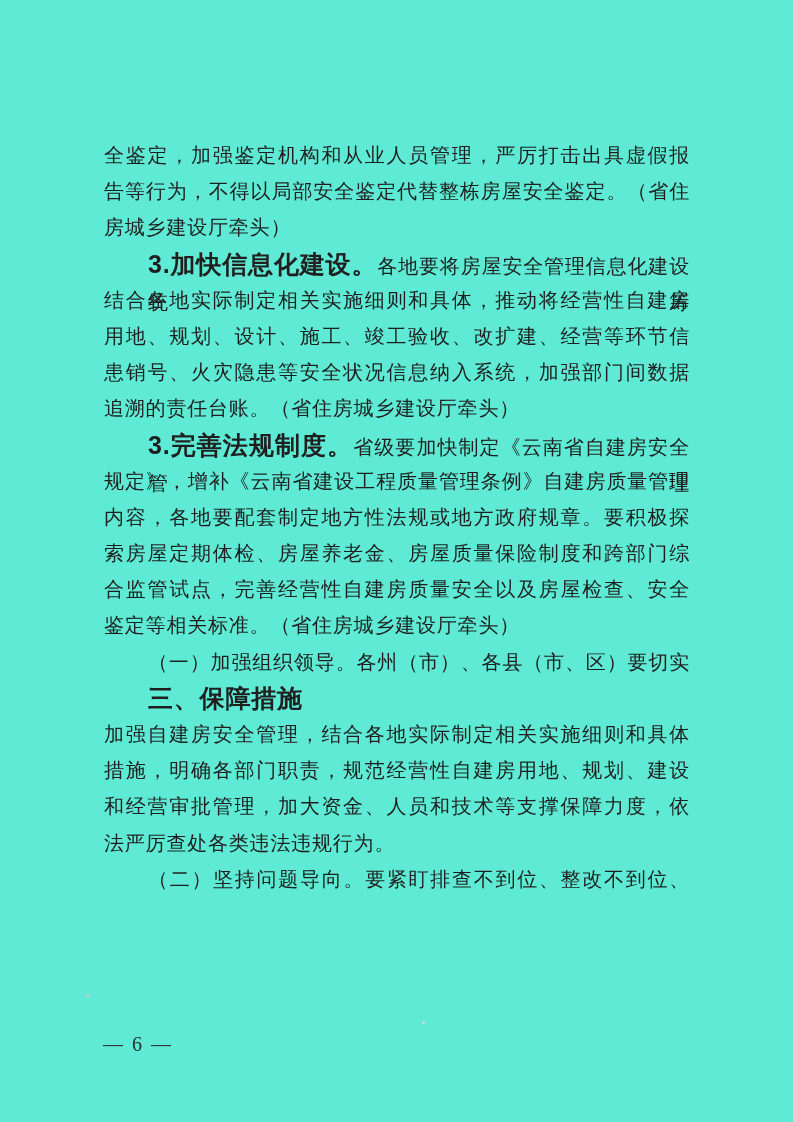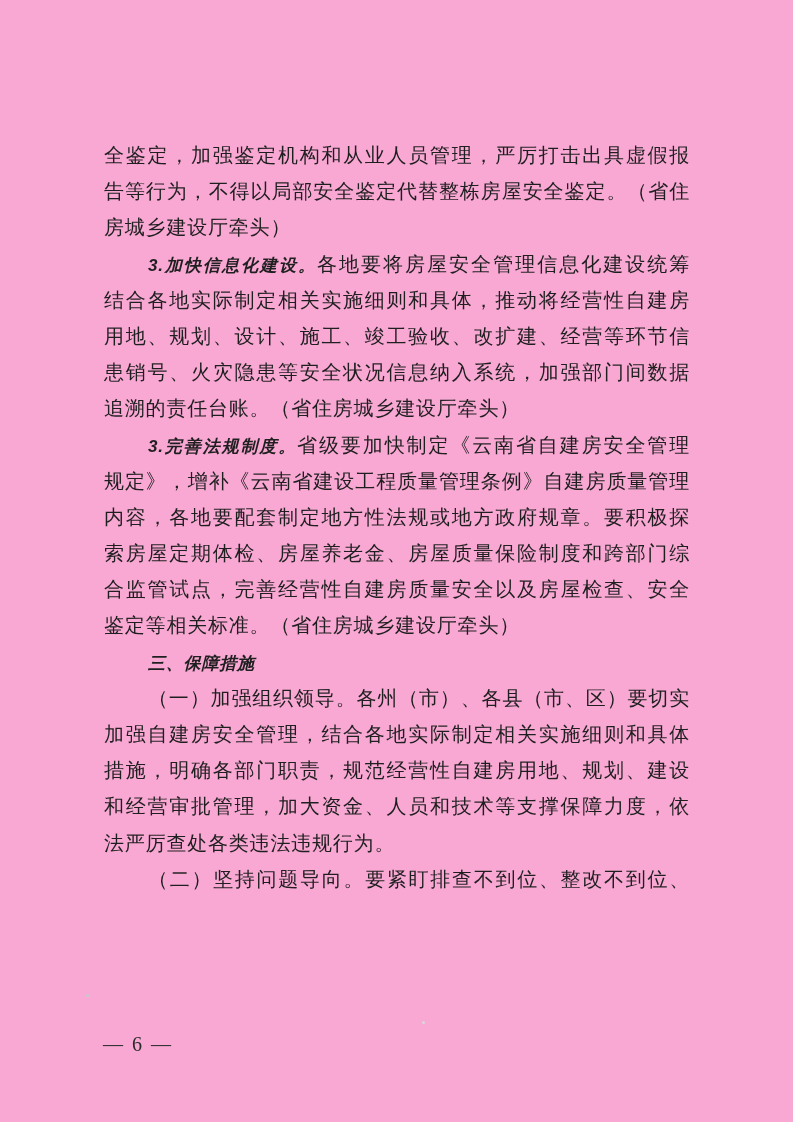--- a/index.html
+++ b/index.html
@@ -4,21 +4,21 @@
 <style>
   html, body {
     margin: 0;
     padding: 0;
     background: #e8e8e8;
   }
   .page {
     position: relative;
     width: 793px;
     height: 1122px;
-    background: #f9a8d4;
+    background: #5eead4;
     overflow: hidden;
     font-family: "Liberation Serif", "DejaVu Serif", serif;
     color: #1f1f1f;
   }
   .text-block {
     position: absolute;
     left: 104px;
     top: 137px;
     width: 586px;
   }
@@ -36,22 +36,21 @@
     text-align: justify;
     text-align-last: justify;
   }
   .line.indent {
     padding-left: 44px;
   }
   .seg { font-weight: 400; }
   .seg-bold {
     font-weight: 700;
     font-family: "Liberation Sans", "DejaVu Sans", sans-serif;
-    font-size: 17px;
-    font-style: italic;
+    font-size: 25px;
   }
   .page-footer {
     position: absolute;
     left: 103px;
     top: 1033px;
     font-size: 20px;
     letter-spacing: 2px;
     color: #2b2b2b;
   }
   .speck {
@@ -74,22 +73,22 @@
       <div class="line justify"><span class="seg">结合各地实际制定相关实施细则和具体，推动将经营性自建房</span></div>
       <div class="line justify"><span class="seg">用地、规划、设计、施工、竣工验收、改扩建、经营等环节信</span></div>
       <div class="line justify"><span class="seg">患销号、火灾隐患等安全状况信息纳入系统，加强部门间数据</span></div>
       <div class="line"><span class="seg">追溯的责任台账。（省住房城乡建设厅牵头）</span></div>
       <div class="line justify indent"><span class="seg seg-bold">3.完善法规制度。</span><span class="seg">省级要加快制定《云南省自建房安全管理</span></div>
       <div class="line justify"><span class="seg">规定》，增补《云南省建设工程质量管理条例》自建房质量管理</span></div>
       <div class="line justify"><span class="seg">内容，各地要配套制定地方性法规或地方政府规章。要积极探</span></div>
       <div class="line justify"><span class="seg">索房屋定期体检、房屋养老金、房屋质量保险制度和跨部门综</span></div>
       <div class="line justify"><span class="seg">合监管试点，完善经营性自建房质量安全以及房屋检查、安全</span></div>
       <div class="line"><span class="seg">鉴定等相关标准。（省住房城乡建设厅牵头）</span></div>
+      <div class="line justify indent"><span class="seg">（一）加强组织领导。各州（市）、各县（市、区）要切实</span></div>
       <div class="line indent"><span class="seg seg-bold">三、保障措施</span></div>
-      <div class="line justify indent"><span class="seg">（一）加强组织领导。各州（市）、各县（市、区）要切实</span></div>
       <div class="line justify"><span class="seg">加强自建房安全管理，结合各地实际制定相关实施细则和具体</span></div>
       <div class="line justify"><span class="seg">措施，明确各部门职责，规范经营性自建房用地、规划、建设</span></div>
       <div class="line justify"><span class="seg">和经营审批管理，加大资金、人员和技术等支撑保障力度，依</span></div>
       <div class="line"><span class="seg">法严厉查处各类违法违规行为。</span></div>
       <div class="line justify indent"><span class="seg">（二）坚持问题导向。要紧盯排查不到位、整改不到位、</span></div>
     </main>
   <div class="speck speck-1"></div>
   <div class="speck speck-2"></div>
   <footer class="page-footer">
     <span>— 6 —</span>

